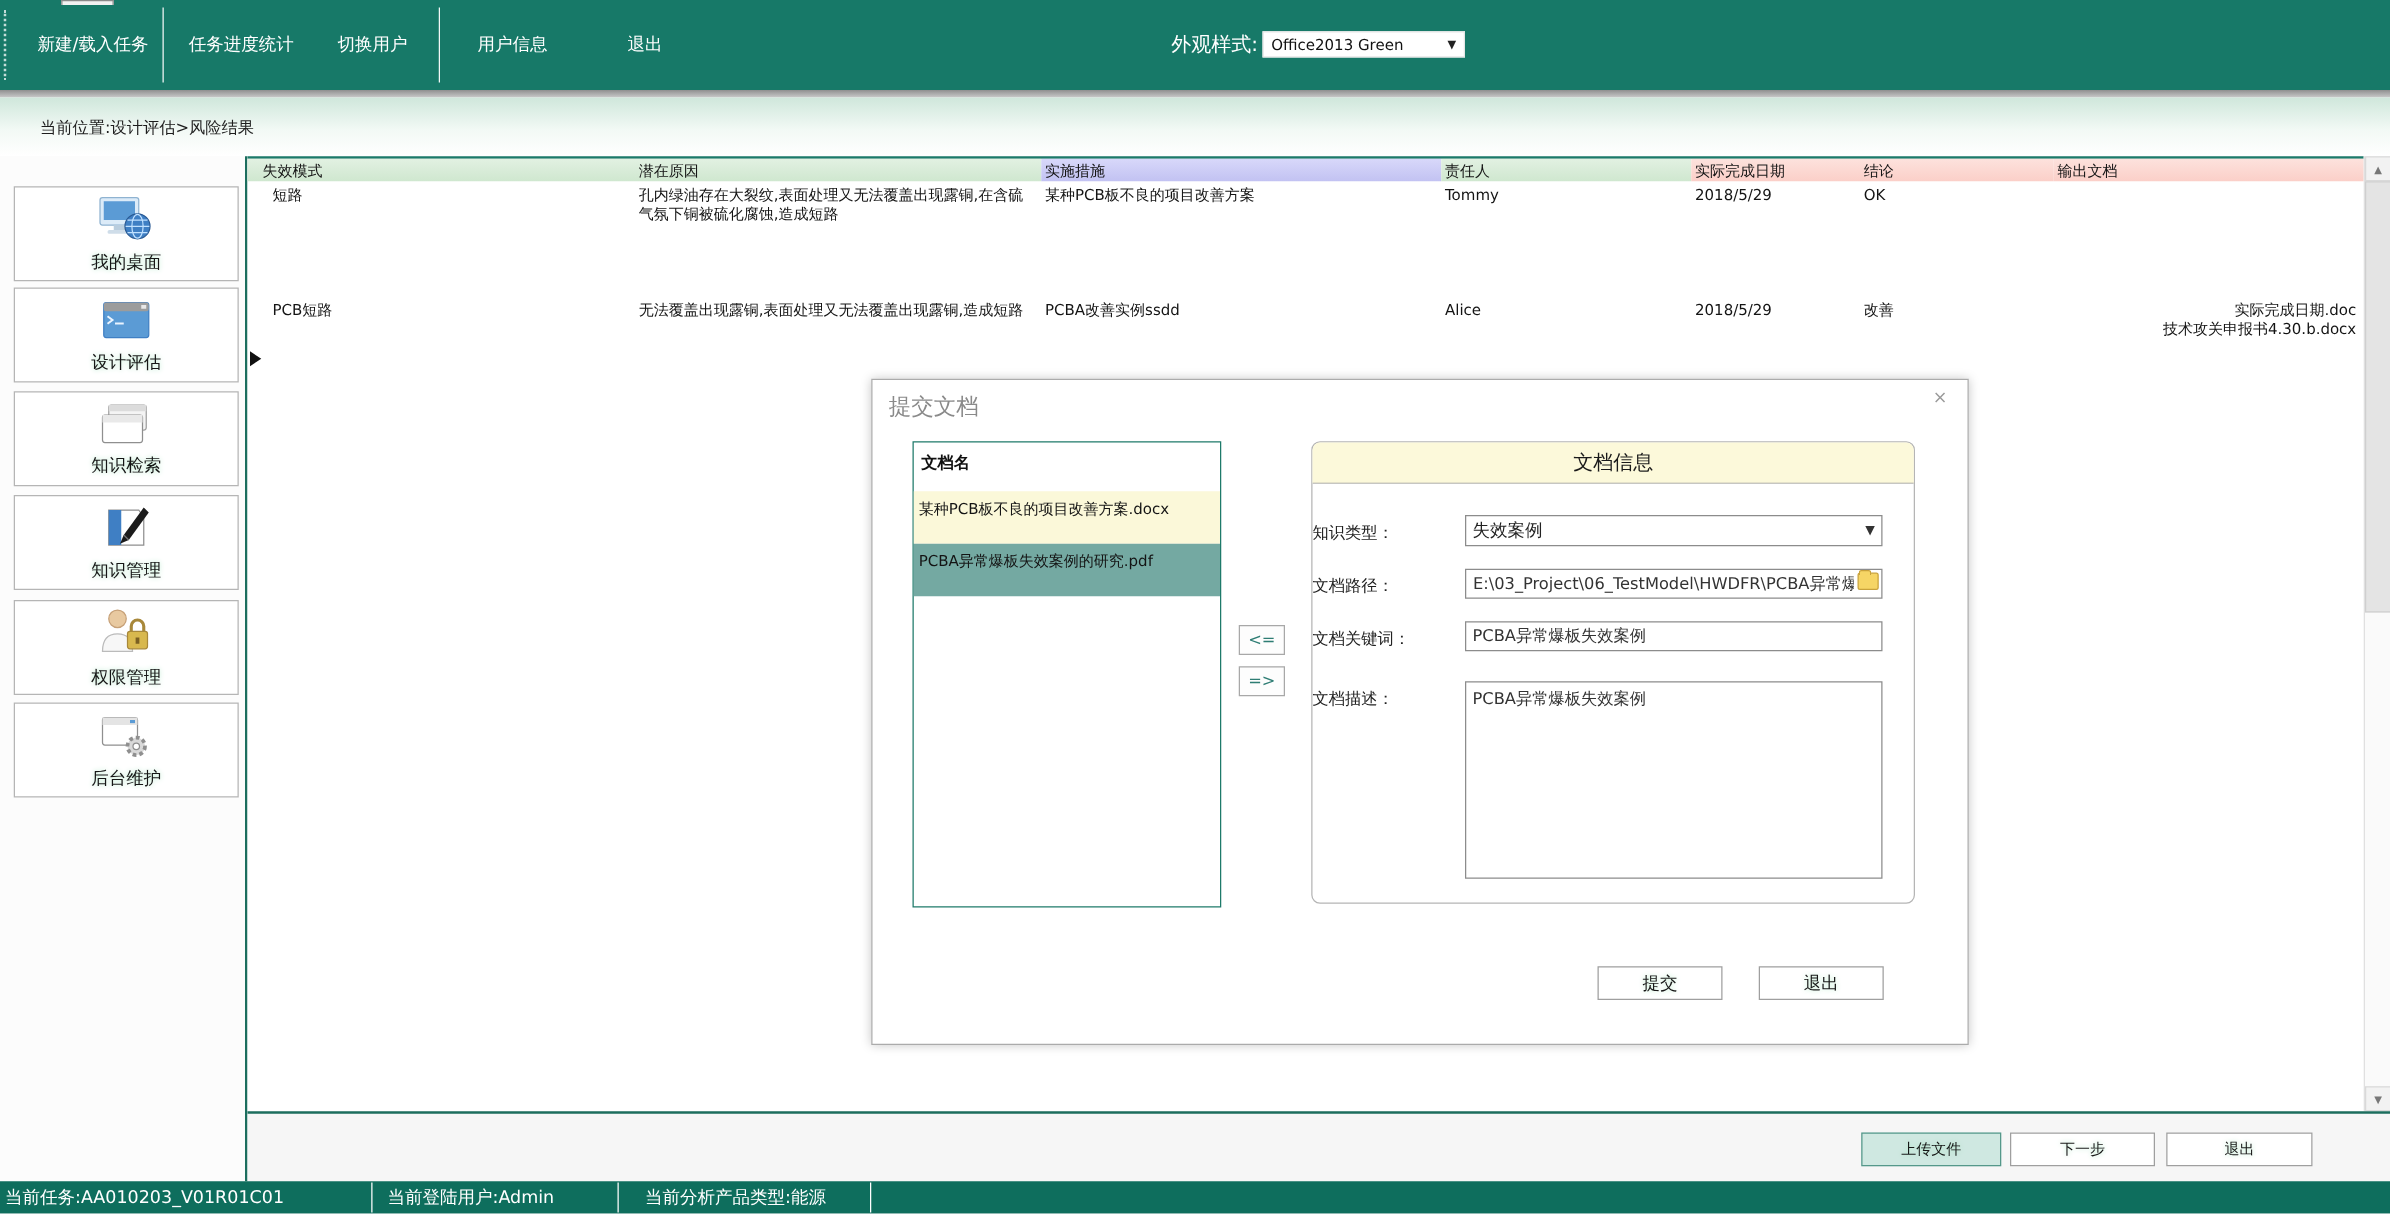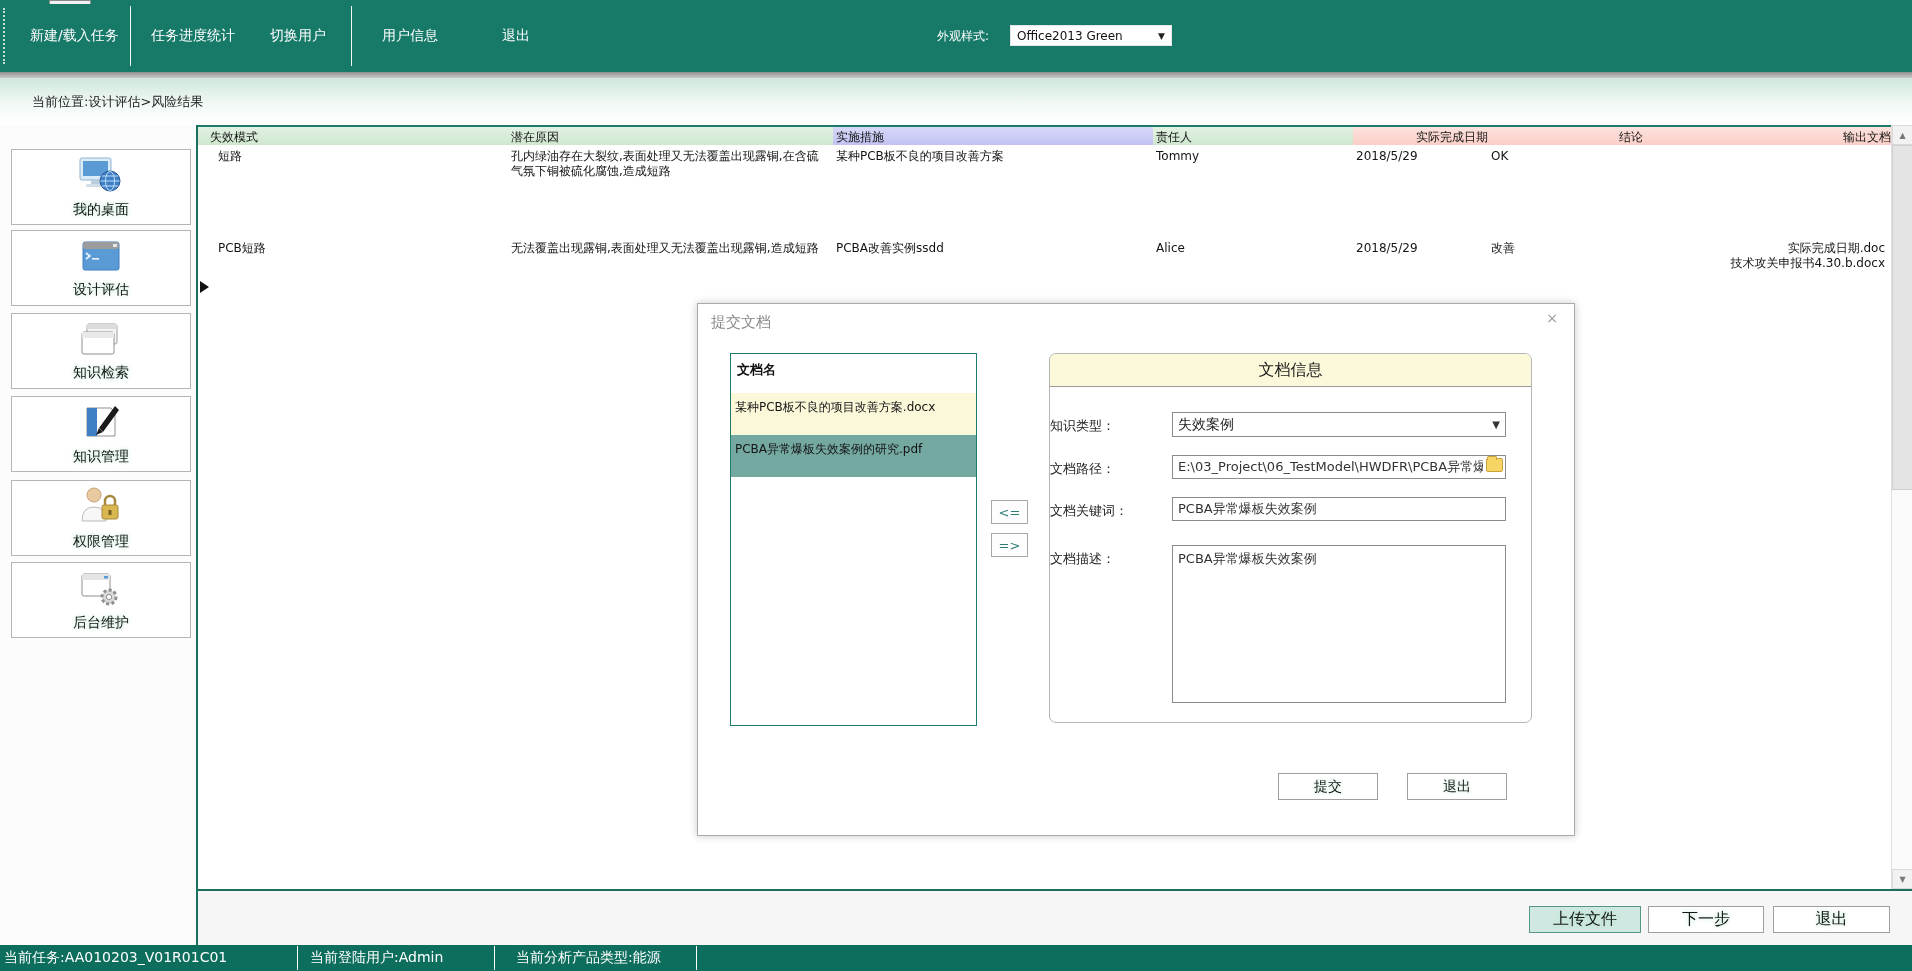--- a/index.html
+++ b/index.html
@@ -7,21 +7,21 @@
   .screen{position:relative;width:1912px;height:971px;background:#ffffff;overflow:hidden;}
 
   
   .menubar{position:absolute;left:0;top:0;width:1912px;height:72px;background:#177968;}
   .gripper{position:absolute;left:3px;top:8px;height:56px;width:0;border-left:2px dotted rgba(255,255,255,.75);}
   .tab-fragment{position:absolute;left:49px;top:0;width:42px;height:4px;background:#f2f2f2;border:1px solid #8a8a8a;border-bottom:none;}
   .menu-item{position:absolute;top:0;height:72px;display:flex;align-items:center;color:#ffffff;font-size:14px;cursor:default;}
   .m0{left:30px}.m1{left:151px}.m2{left:270px}.m3{left:382px}.m4{left:502px}
   .menu-sep{position:absolute;top:6px;width:1px;height:60px;background:rgba(255,255,255,.95);}
   .s0{left:130px}.s1{left:351px}
-  .style-label{position:absolute;left:937px;top:0;height:72px;display:flex;align-items:center;color:#fff;font-size:12px;}
+  .style-label{position:absolute;left:937px;top:0;height:72px;display:flex;align-items:center;color:#fff;font-size:16px;}
   .style-select{position:absolute;left:1010px;top:25px;width:162px;height:21px;background:#fff;border:1px solid #e6e6e6;
     display:flex;align-items:center;padding:0 6px;font-size:12px;color:#111;}
   .style-select .caret{margin-left:auto;font-size:9px;color:#222;}
 
   .grayline{position:absolute;left:0;top:72px;width:1912px;height:6px;background:linear-gradient(#8f8f8f,#c9c9c9);}
 
   
   .breadcrumb{position:absolute;left:0;top:78px;width:1912px;height:47px;
     background:linear-gradient(#cfe7db,#f2f9f5 55%,#ffffff);display:flex;align-items:center;padding-left:32px;
     font-size:13px;color:#1d1d1d;}
@@ -33,58 +33,58 @@
   .sb0{top:24px}.sb1{top:105px}.sb2{top:188px}.sb3{top:271px}.sb4{top:355px}.sb5{top:437px}
   .side-btn .lbl{font-size:14px;color:#161616;text-shadow:0 0 4px rgba(170,230,195,.95);}
   .side-btn svg{flex:0 0 auto;}
 
   
   .content{position:absolute;left:198px;top:125px;width:1714px;height:764px;background:#ffffff;}
   .thead{position:absolute;left:0;top:0;width:1693px;height:20px;display:flex;border-top:2px solid #1c7a6a;}
   .th{height:18px;font-size:12px;color:#141414;padding:2px 0 0 3px;overflow:hidden;white-space:nowrap;}
   .th.green{background:linear-gradient(#e2f1e2,#cfe7cf);}
   .th.purple{background:linear-gradient(#d8d8fa,#c2c2f2);}
-  .th.pink{background:linear-gradient(#fde2dd,#fbcfc8);text-align:right;}
+  .th.pink{background:linear-gradient(#fde2dd,#fbcfc8);}
   .w0{width:310px}.w1{width:325px}.w2{width:320px}.w3{width:200px}.w4{width:135px}.w5{width:155px}.w6{width:248px}
   .trow{position:absolute;left:0;width:1693px;display:flex;}
   .r0{top:20px;height:92px}.r1{top:112px;height:76px}
   .td{font-size:12px;color:#141414;padding:4px 4px 0 3px;line-height:1.25;overflow:hidden;}
   .td.first{padding-left:20px;}
   .td.out{text-align:right;white-space:pre-line;padding-right:6px;}
   .th.first{padding-left:12px;}
   .row-indicator{position:absolute;left:2px;top:156px;width:0;height:0;
     border-left:9px solid #111;border-top:6px solid transparent;border-bottom:6px solid transparent;}
 
   
   .vscroll{position:absolute;right:0;top:0;width:21px;height:764px;background:#fafafa;border-left:1px solid #e0e0e0;}
   .vs-btn{position:absolute;left:0;width:21px;height:20px;background:#f2f2f2;border:1px solid #d9d9d9;
     display:flex;align-items:center;justify-content:center;font-size:8px;color:#777;}
   .vs-up{top:0;}.vs-down{bottom:0;}
   .vs-thumb{position:absolute;left:0;top:20px;width:21px;height:345px;background:#e4e4e4;border:1px solid #cfcfcf;}
 
   
   .bottombar{position:absolute;left:198px;top:889px;width:1714px;height:56px;background:#f6f6f6;border-top:2px solid #1c6e5e;}
   .bb-btn{position:absolute;top:15px;height:27px;display:flex;align-items:center;justify-content:center;
-    font-size:16px;color:#161616;background:#ffffff;border:1px solid #9f9f9f;cursor:pointer;
-    text-shadow:0 0 4px rgba(170,230,195,.95);margin-left:40px;}
+    font-size:12px;color:#161616;background:#ffffff;border:1px solid #9f9f9f;cursor:pointer;
+    text-shadow:0 0 4px rgba(170,230,195,.95);}
   .bb-upload{left:1291px;width:112px;background:#cfe8e1;border:1px solid #55988a;}
   .bb-next{left:1410px;width:116px;}
   .bb-exit{left:1535px;width:117px;}
 
   
   .statusbar{position:absolute;left:0;top:945px;width:1912px;height:26px;background:#0e6e5d;color:#ffffff;}
   .st-seg{position:absolute;top:0;height:26px;display:flex;align-items:center;font-size:14px;}
   .st0{left:4px}.st1{left:310px}.st2{left:516px}
   .st-sep{position:absolute;top:1px;width:1px;height:24px;background:#ffffff;}
   .p0{left:297px}.p1{left:494px}.p2{left:696px}
 
   
   .dialog{position:absolute;left:697px;top:303px;width:878px;height:533px;background:#ffffff;
     border:1px solid #ababab;box-shadow:0 0 8px rgba(0,0,0,.22);}
-  .dlg-title{position:absolute;left:13px;top:9px;font-size:15px;color:#8a8a8a;}
+  .dlg-title{position:absolute;left:13px;top:9px;font-size:18px;color:#8a8a8a;}
   .dlg-close{position:absolute;right:16px;top:6px;font-size:14px;color:#9a9a9a;cursor:pointer;}
   .doc-list{position:absolute;left:32px;top:49px;width:247px;height:373px;background:#ffffff;border:1px solid #1e7a6a;}
   .doc-list-header{padding:7px 6px 6px 6px;font-size:13px;font-weight:bold;color:#111;}
   .doc-item{height:42px;display:flex;align-items:flex-start;padding:6px 4px 0 4px;font-size:12px;color:#141414;cursor:pointer;}
   .doc-item.yellow{background:#fbf8d9;margin-top:8px;}
   .doc-item.selected{background:#74a9a2;}
   .xfer-btn{position:absolute;width:37px;height:24px;background:#fdfdfd;border:1px solid #a8a8a8;
     display:flex;align-items:center;justify-content:center;font-size:13px;color:#2e7d74;cursor:pointer;}
   .xf-left{left:293px;top:196px;}
   .xf-right{left:293px;top:229px;}

